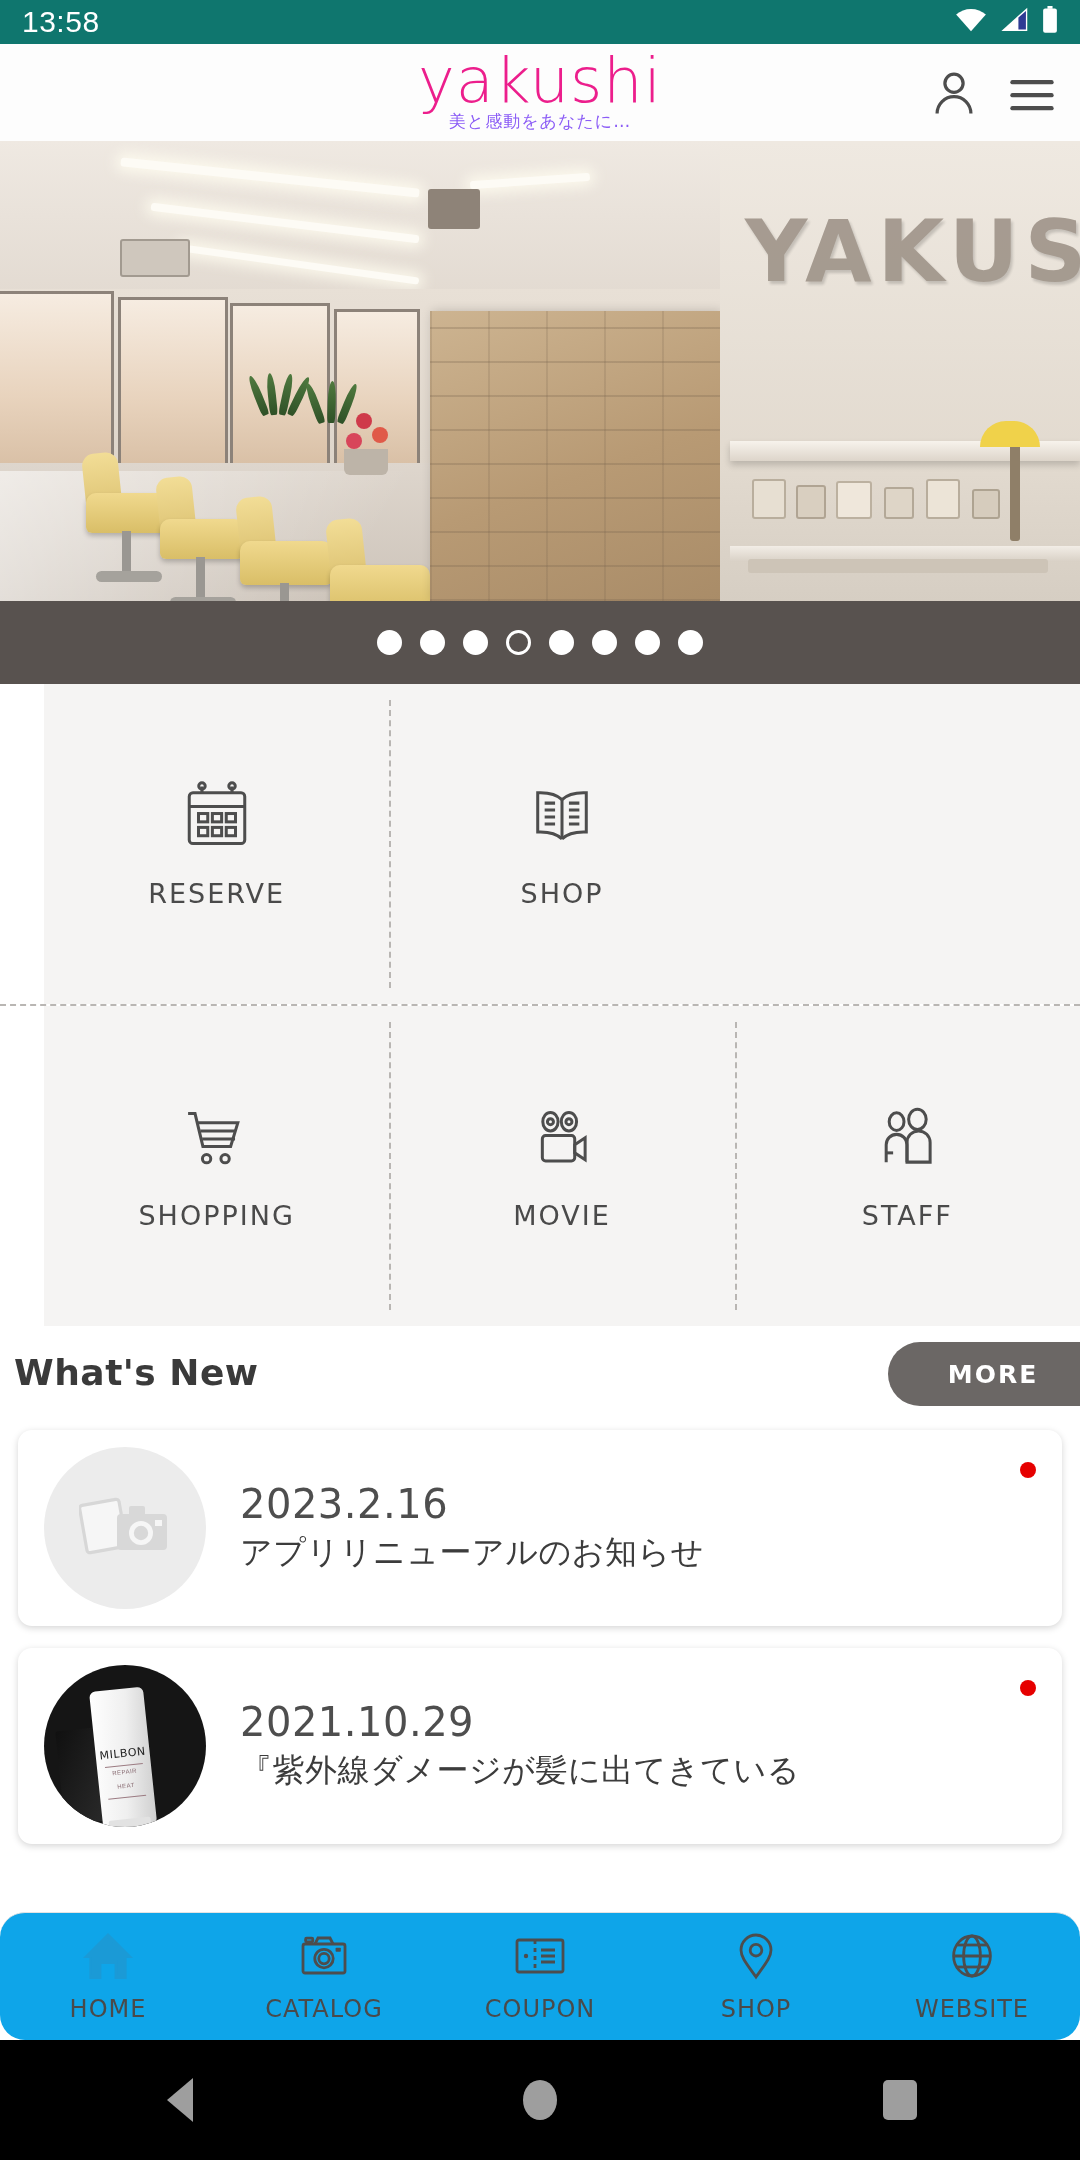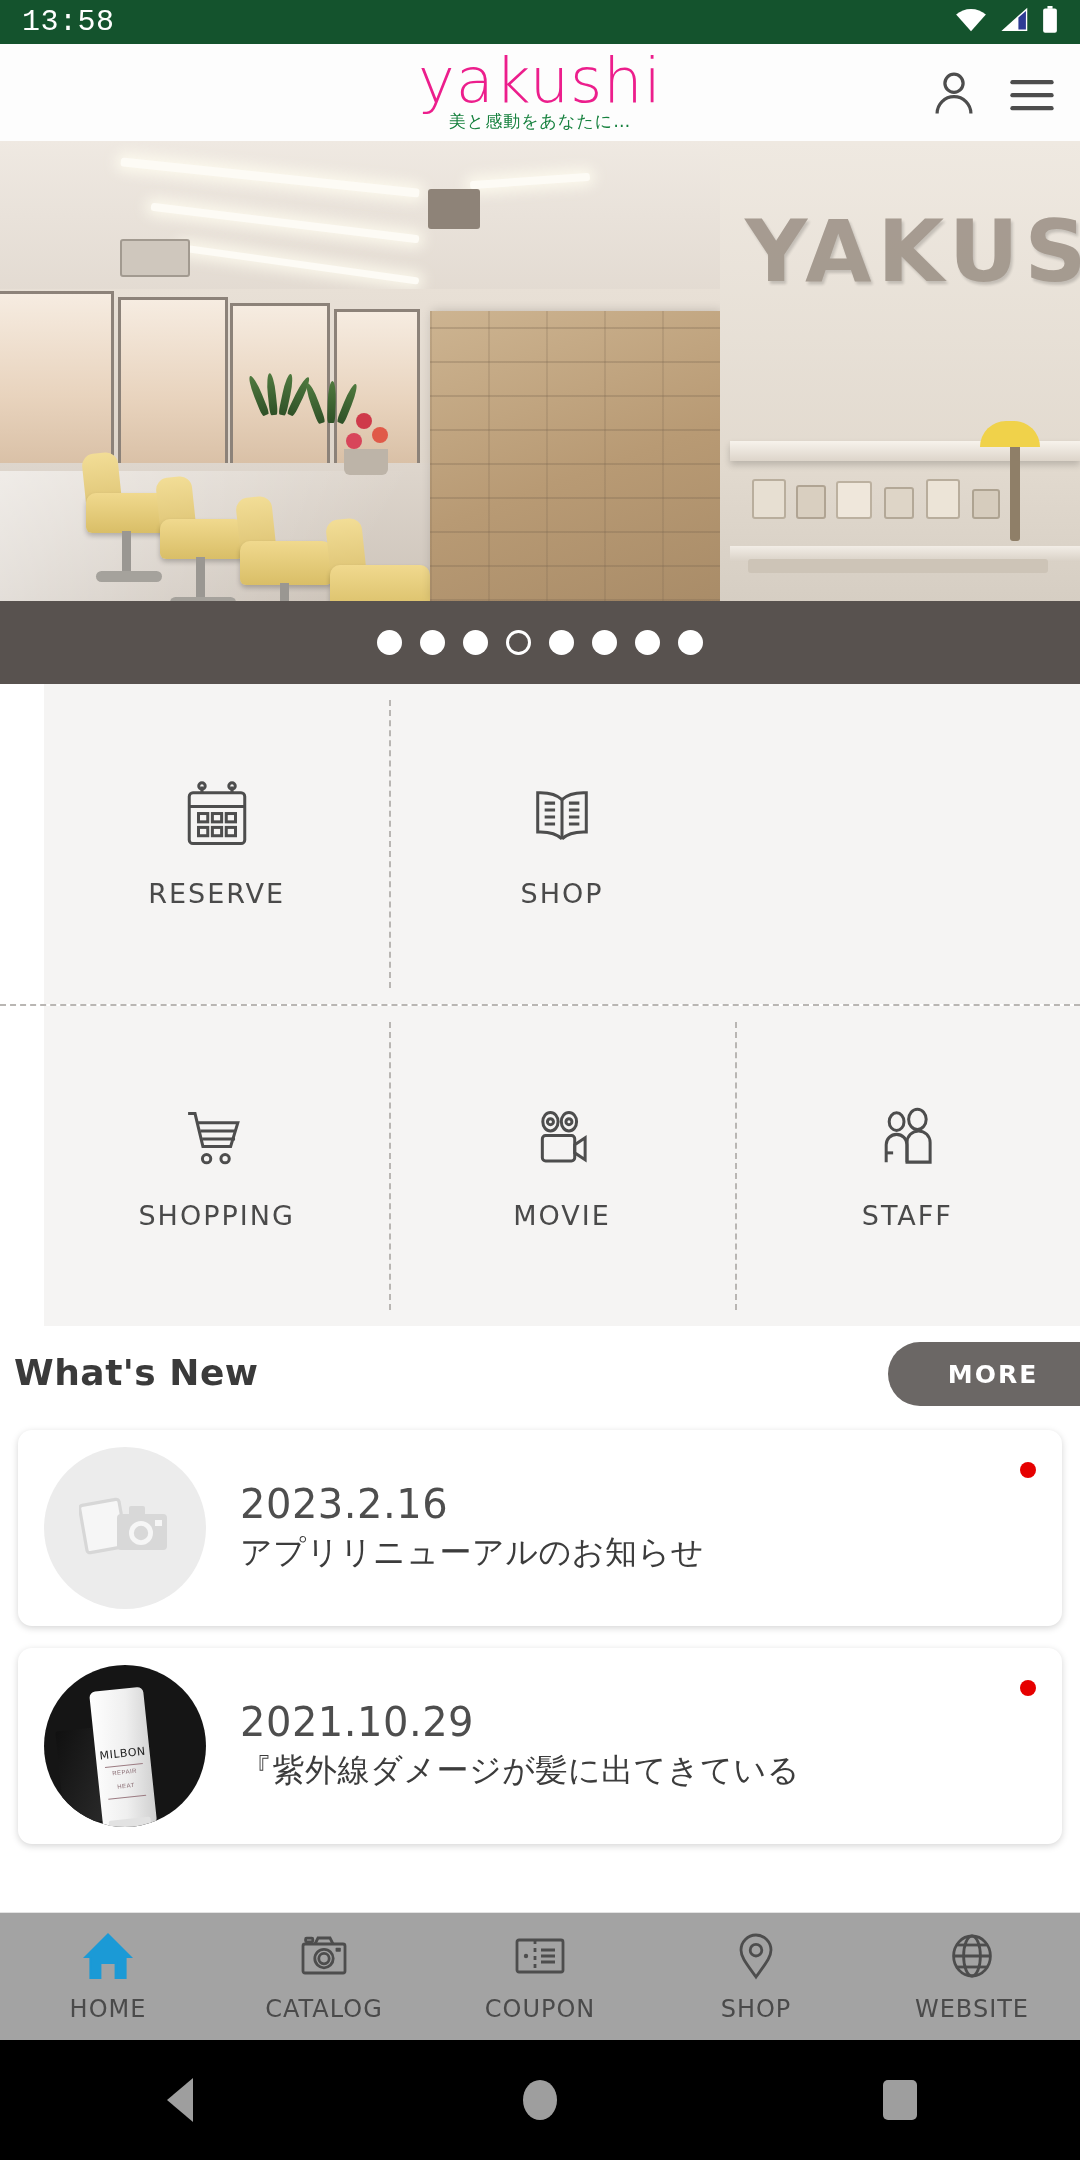--- a/index.html
+++ b/index.html
@@ -6,43 +6,43 @@
   html,body { width:1080px; height:2160px; }
   body {
     font-family:"Liberation Sans", sans-serif;
     background:#ffffff;
     overflow:hidden;
     position:relative;
   }
 
   
   .status-bar{
-    height:44px; background:#14532d; display:flex; align-items:center;
-    justify-content:space-between; padding:0 22px; color:#fff;font-family:Liberation Mono, monospace;
+    height:44px; background:#0f766e; display:flex; align-items:center;
+    justify-content:space-between; padding:0 22px; color:#fff;
   }
   .status-time{ font-size:30px; letter-spacing:.5px; font-weight:400; }
   .status-icons{ display:flex; align-items:center; gap:12px; }
 
   
   .app-header{
     height:97px; background:#fdfdfd; display:flex; align-items:center;
     position:relative; padding:0 22px;
   }
   .logo-wrap{
     position:absolute; left:0; right:0; top:0; bottom:0;
     display:flex; flex-direction:column; align-items:center; justify-content:center;
     pointer-events:none;
   }
   .logo-main{
     font-family:"DejaVu Sans", sans-serif;
     font-size:62px; color:#ec1e8c; line-height:.92; font-weight:300;
     letter-spacing:1px;
   }
   .logo-sub{
-    font-size:17px; color:#15803d; letter-spacing:1px; margin-top:1px;
+    font-size:17px; color:#8b5cf6; letter-spacing:1px; margin-top:1px;
     font-family:"DejaVu Sans", sans-serif;
   }
   .header-actions{
     margin-left:auto; display:flex; align-items:center; gap:26px; z-index:2;
   }
   .icon-btn{ display:flex; align-items:center; justify-content:center; }
 
   
   .hero{
     position:relative; width:1080px; height:460px; overflow:hidden;
@@ -223,22 +223,22 @@
   .tube .sub{ position:absolute; left:0; width:100%; text-align:center; font-size:6px; color:#8a6d74; letter-spacing:.5px;}
   .box-dark{
     position:absolute; left:16px; top:64px; width:42px; height:94px;
     background:linear-gradient(120deg,#101010,#2a2a2a); border-radius:3px; transform:rotate(-6deg);
   }
   .ph-icon{ opacity:.5; }
 
   
   .bottom-nav{
     position:absolute; left:0; bottom:120px; width:1080px; height:128px;
-    background:#a3a3a3; border-top:1px solid #e3e3e3;
-    display:grid; grid-template-columns:repeat(5,1fr); align-items:center;
+    background:#0ea5e9; border-top:1px solid #e3e3e3;
+    display:grid; grid-template-columns:repeat(5,1fr); align-items:center;border-radius:25px;
   }
   .nav-item{
     display:flex; flex-direction:column; align-items:center; gap:10px;
   }
   .nav-label{
     font-size:24px; color:#4a4a4a; letter-spacing:1px;
     font-family:"DejaVu Sans", sans-serif;
   }
   .nav-item.active .nav-label{ color:#4a4a4a; }
 

